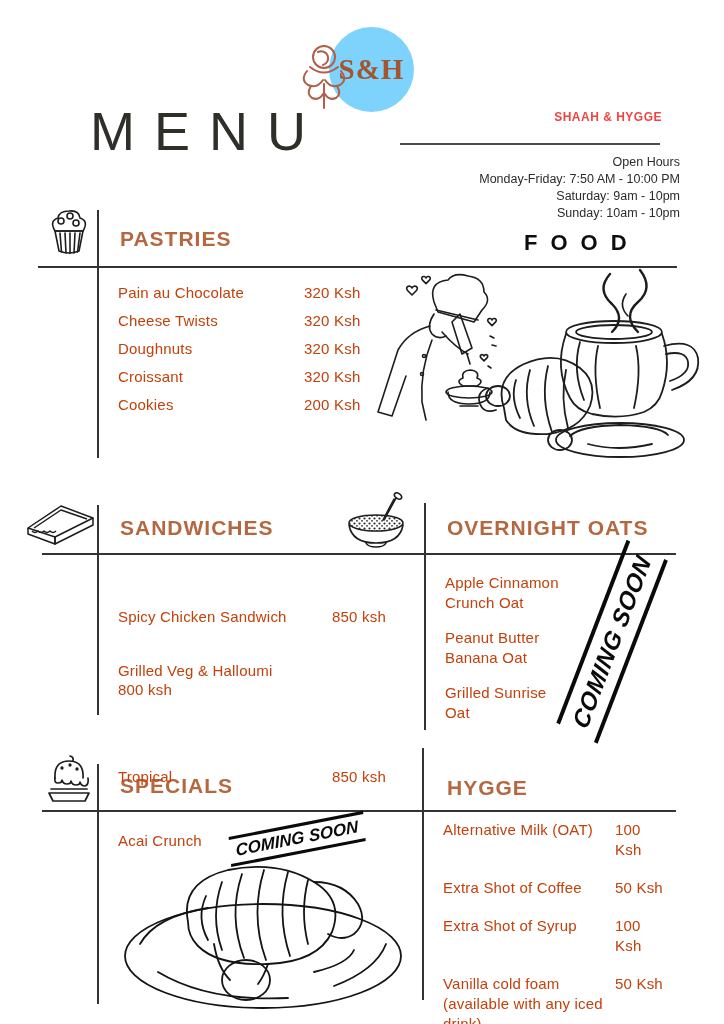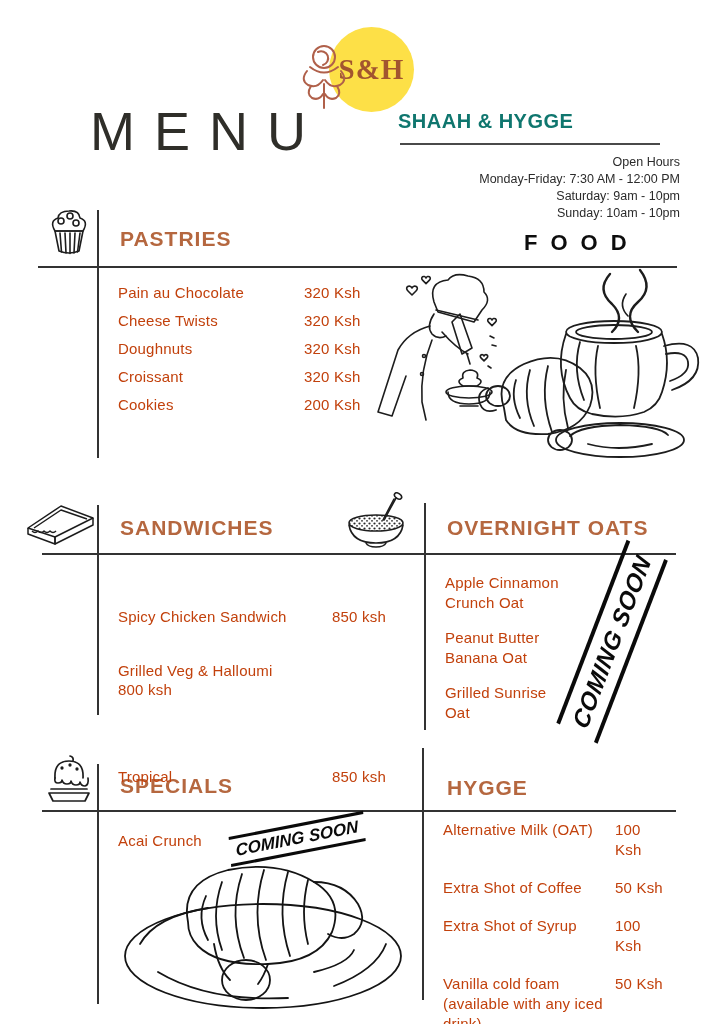--- a/index.html
+++ b/index.html
@@ -3,28 +3,28 @@
 <meta charset="utf-8">
 <style>
   * { margin:0; padding:0; box-sizing:border-box; }
   html,body { background:#ffffff; }
   .page {
     position:relative; width:724px; height:1024px; background:#ffffff;
     font-family:"Liberation Sans","DejaVu Sans",sans-serif; color:#1c1c1c; overflow:hidden;
   }
   
   .logo-circle { position:absolute; left:329px; top:27px; width:85px; height:85px;
-    border-radius:50%; background:#fde047; text-align:center; }
+    border-radius:50%; background:#7dd3fc; text-align:center; }
   .logo-text { font-family:"Liberation Serif","DejaVu Serif",serif; font-weight:bold;
     font-size:29px; line-height:85px; color:#a2552f; letter-spacing:1px; }
   .logo-rose { position:absolute; left:300px; top:42px; width:48px; height:68px; }
   .menu-title { position:absolute; left:90px; top:100px; font-size:54px; font-weight:normal;
     letter-spacing:19px; color:#2f2e29; }
-  .brand { position:absolute; left:398px; top:110px; width:264px; text-align:left;
-    font-size:20px; font-weight:bold; letter-spacing:0.5px; color:#0f766e; }
+  .brand { position:absolute; left:398px; top:110px; width:264px; text-align:right;
+    font-size:12px; font-weight:bold; letter-spacing:0.5px; color:#ef4444; }
   .brand-underline { position:absolute; left:400px; top:143px; width:260px; height:2px; background:#4a4a4a; }
   .hours { position:absolute; left:380px; top:154px; width:300px; text-align:right;
     font-size:12.5px; line-height:17px; color:#2b2b2b; }
   .food-label { position:absolute; left:524px; top:230px; font-size:22px; font-weight:bold;
     letter-spacing:13px; color:#0d0d0d; }
   
   .hrule, .vrule { position:absolute; background:#333333; }
   .hrule { height:1.5px; } .vrule { width:1.5px; }
   .hr1 { left:38px;  top:266px; width:639px; }
   .hr2 { left:42px;  top:553px; width:634px; }
@@ -98,21 +98,21 @@
       <path d="M37,44 q5,8 -1,12 q-7,3 -11,-4"></path>
       <path d="M24,42 V66"></path>
     </g>
   </svg>
 
   <div class="menu-title">MENU</div>
   <div class="brand">SHAAH &amp; HYGGE</div>
   <div class="brand-underline"></div>
   <div class="hours">
     <div>Open Hours</div>
-    <div>Monday-Friday: 7:30 AM - 12:00 PM</div>
+    <div>Monday-Friday: 7:50 AM - 10:00 PM</div>
     <div>Saturday: 9am - 10pm</div>
     <div>Sunday: 10am - 10pm</div>
   </div>
   <div class="food-label">FOOD</div>
 
   <div class="hrule hr1"></div>
   <div class="hrule hr2"></div>
   <div class="hrule hr3"></div>
   <div class="vrule vr-pastries"></div>
   <div class="vrule vr-sand"></div>

